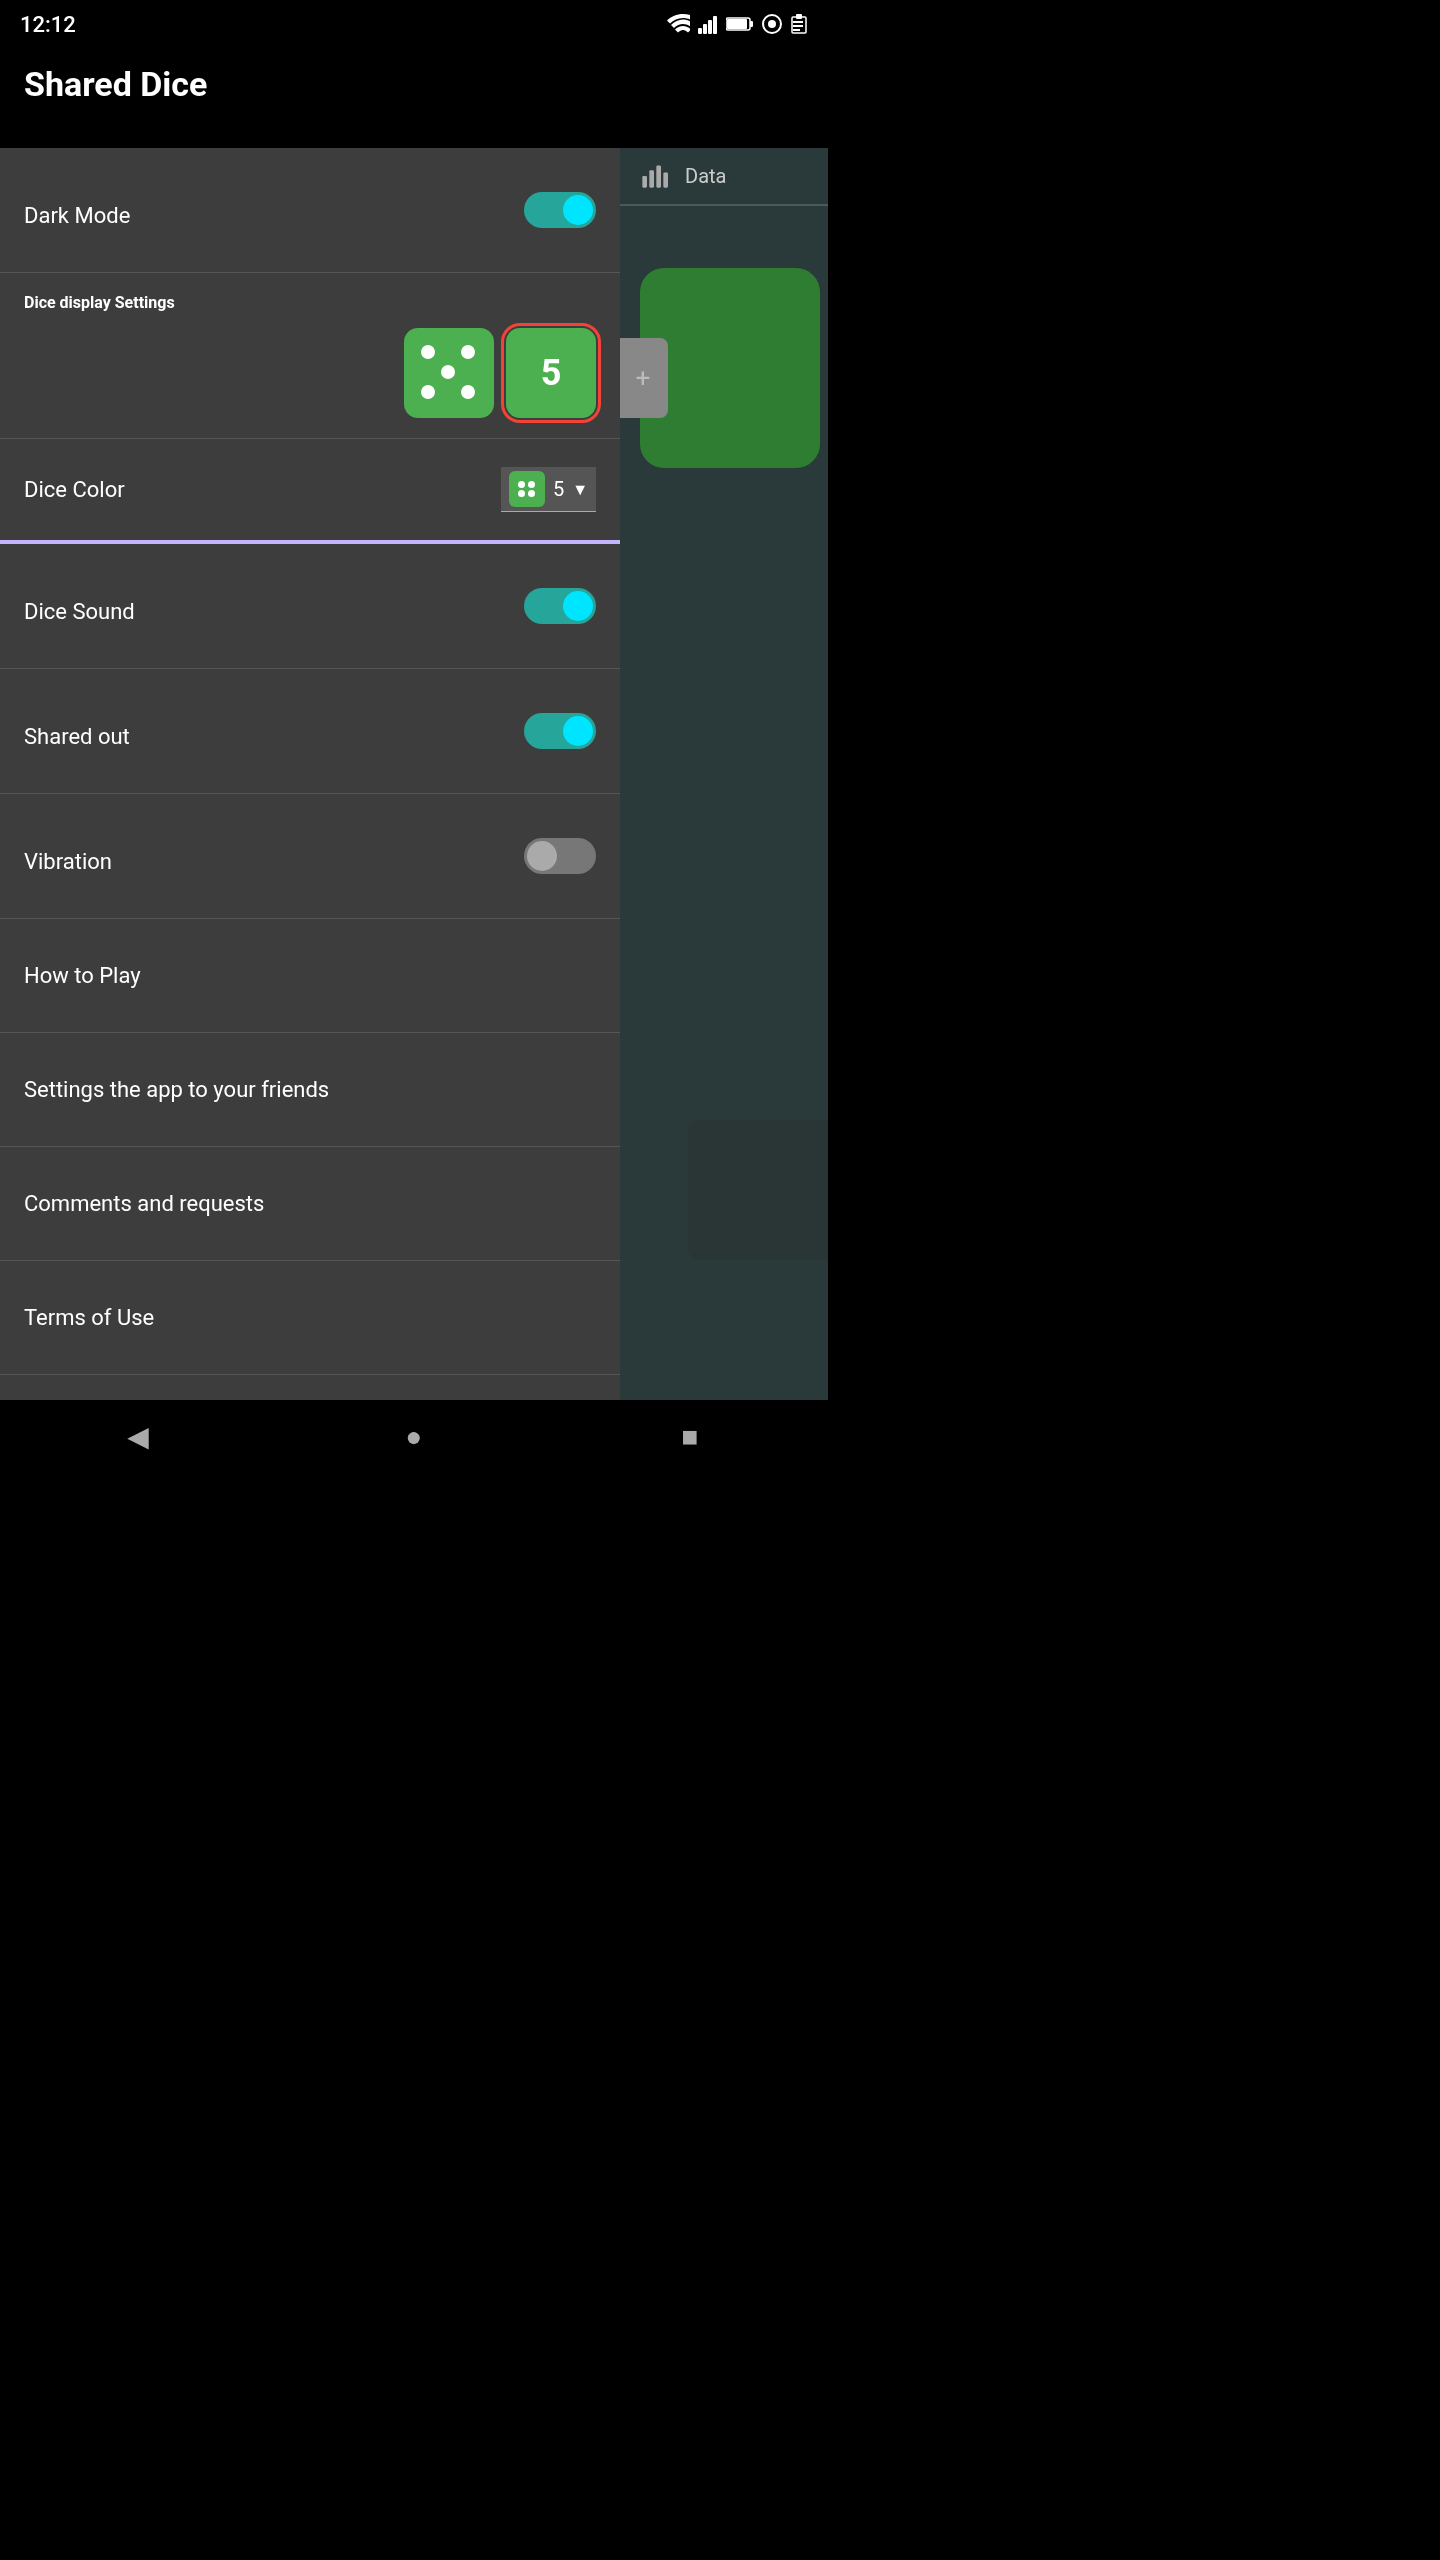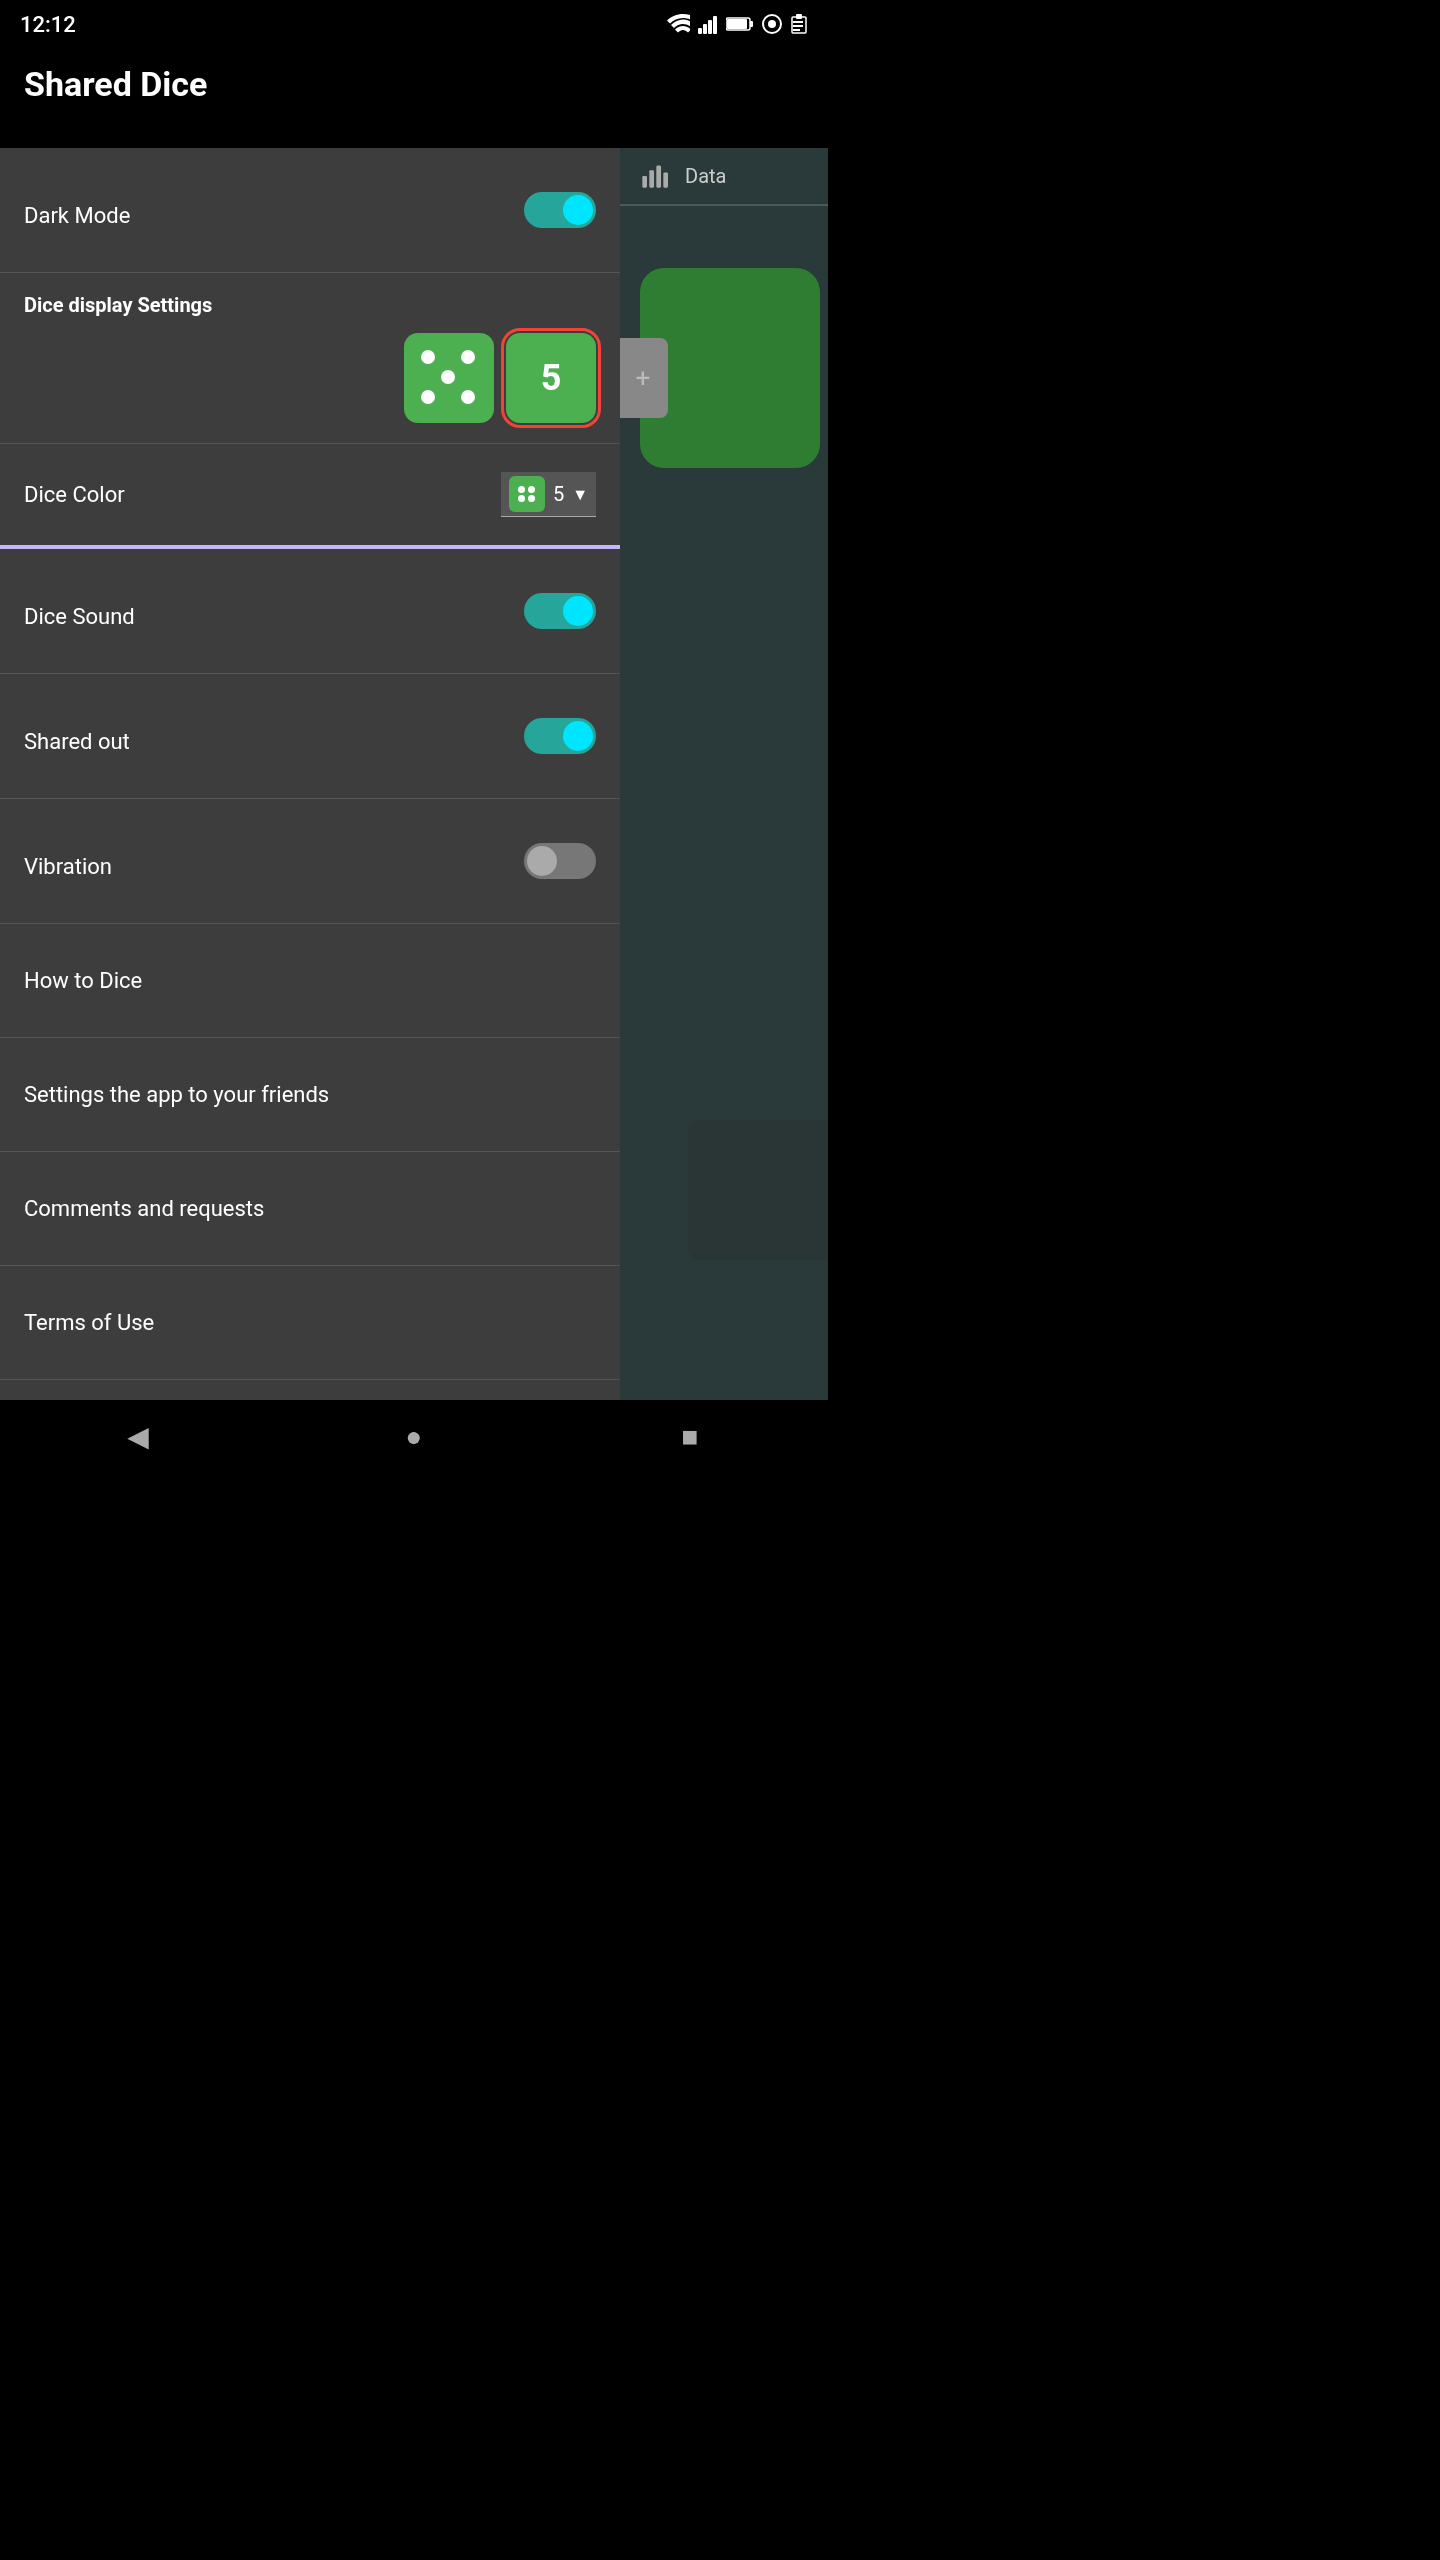--- a/index.html
+++ b/index.html
@@ -171,21 +171,21 @@
       left: 3px;
       background: #aaa;
     }
 
     
     .dice-display-row {
       border-bottom: 1px solid #555;
       padding: 20px 24px;
     }
     .dice-display-title {
-      font-size: 20px;
+      font-size: 16px;
       font-weight: 700;
       color: #fff;
       margin-bottom: 16px;
     }
     .dice-options {
       display: flex;
       justify-content: flex-end;
       gap: 12px;
     }
     .dice-option {
@@ -409,21 +409,21 @@
     </div>
 
     <div class="settings-row">
       <span class="settings-row-label">Vibration</span>
       <div class="toggle off">
         <div class="toggle-thumb"></div>
       </div>
     </div>
 
     <div class="settings-row">
-      <span class="settings-row-label">How to Dice</span>
+      <span class="settings-row-label">How to Play</span>
     </div>
 
     <div class="settings-row">
       <span class="settings-row-label">Settings the app to your friends</span>
     </div>
 
     <div class="settings-row">
       <span class="settings-row-label">Comments and requests</span>
     </div>
 

